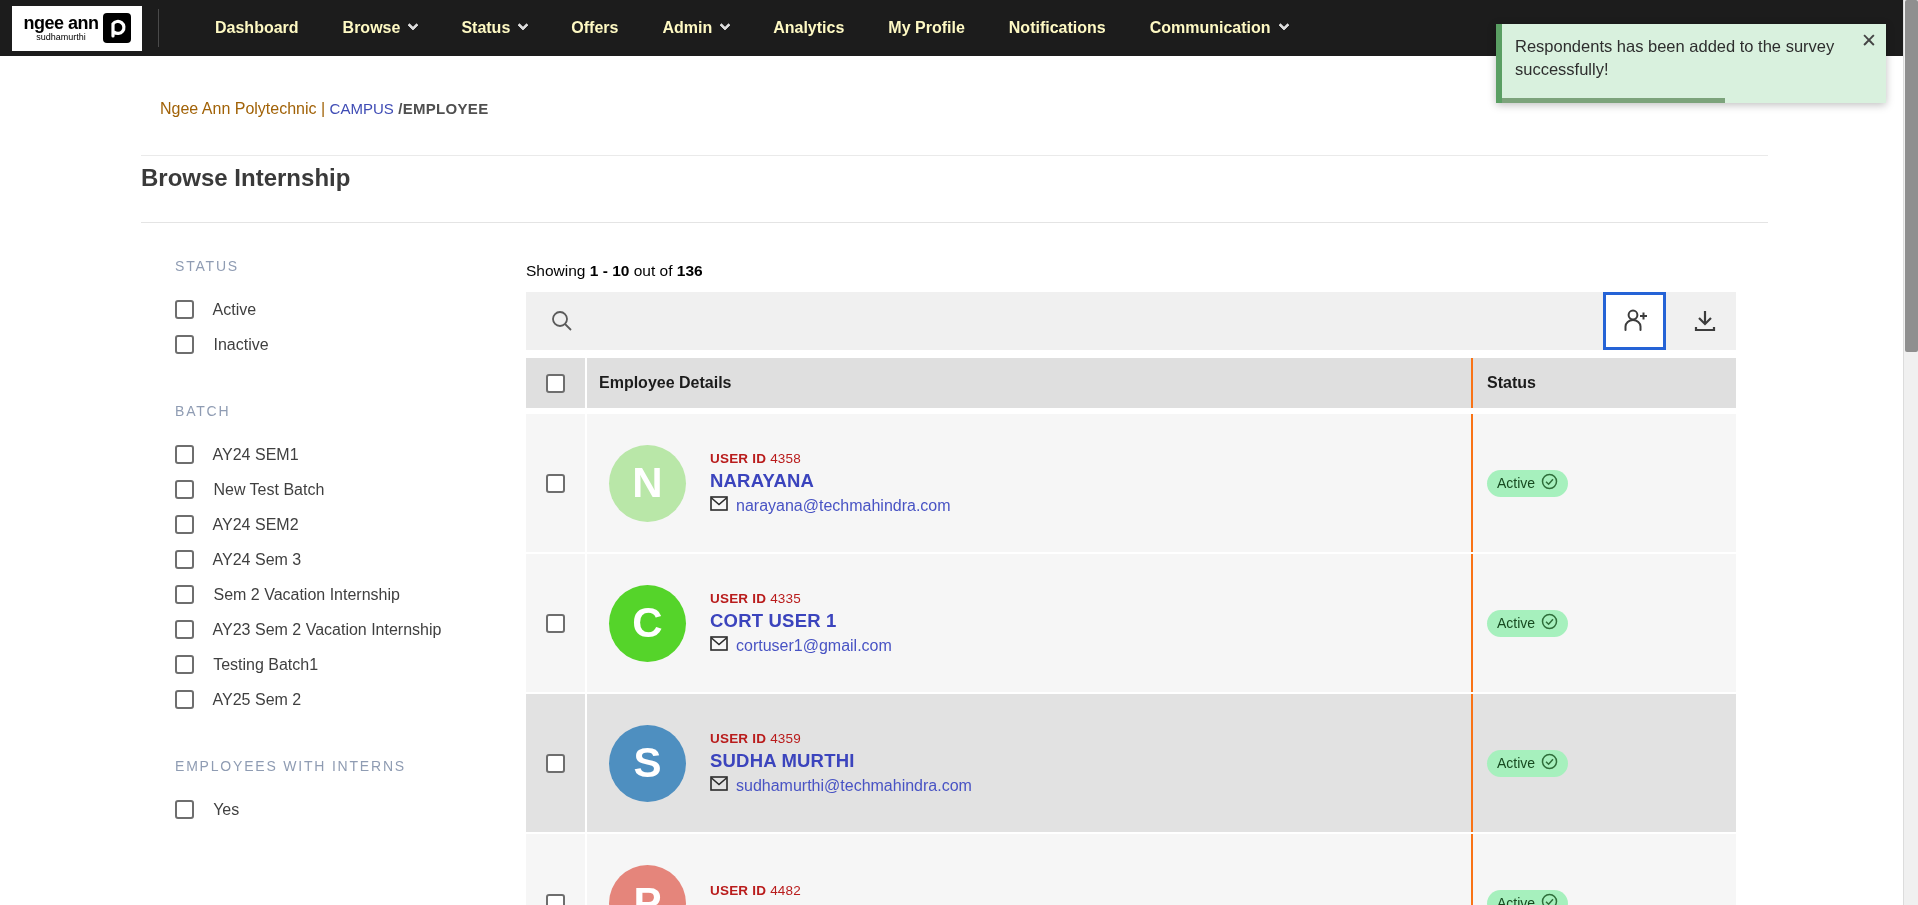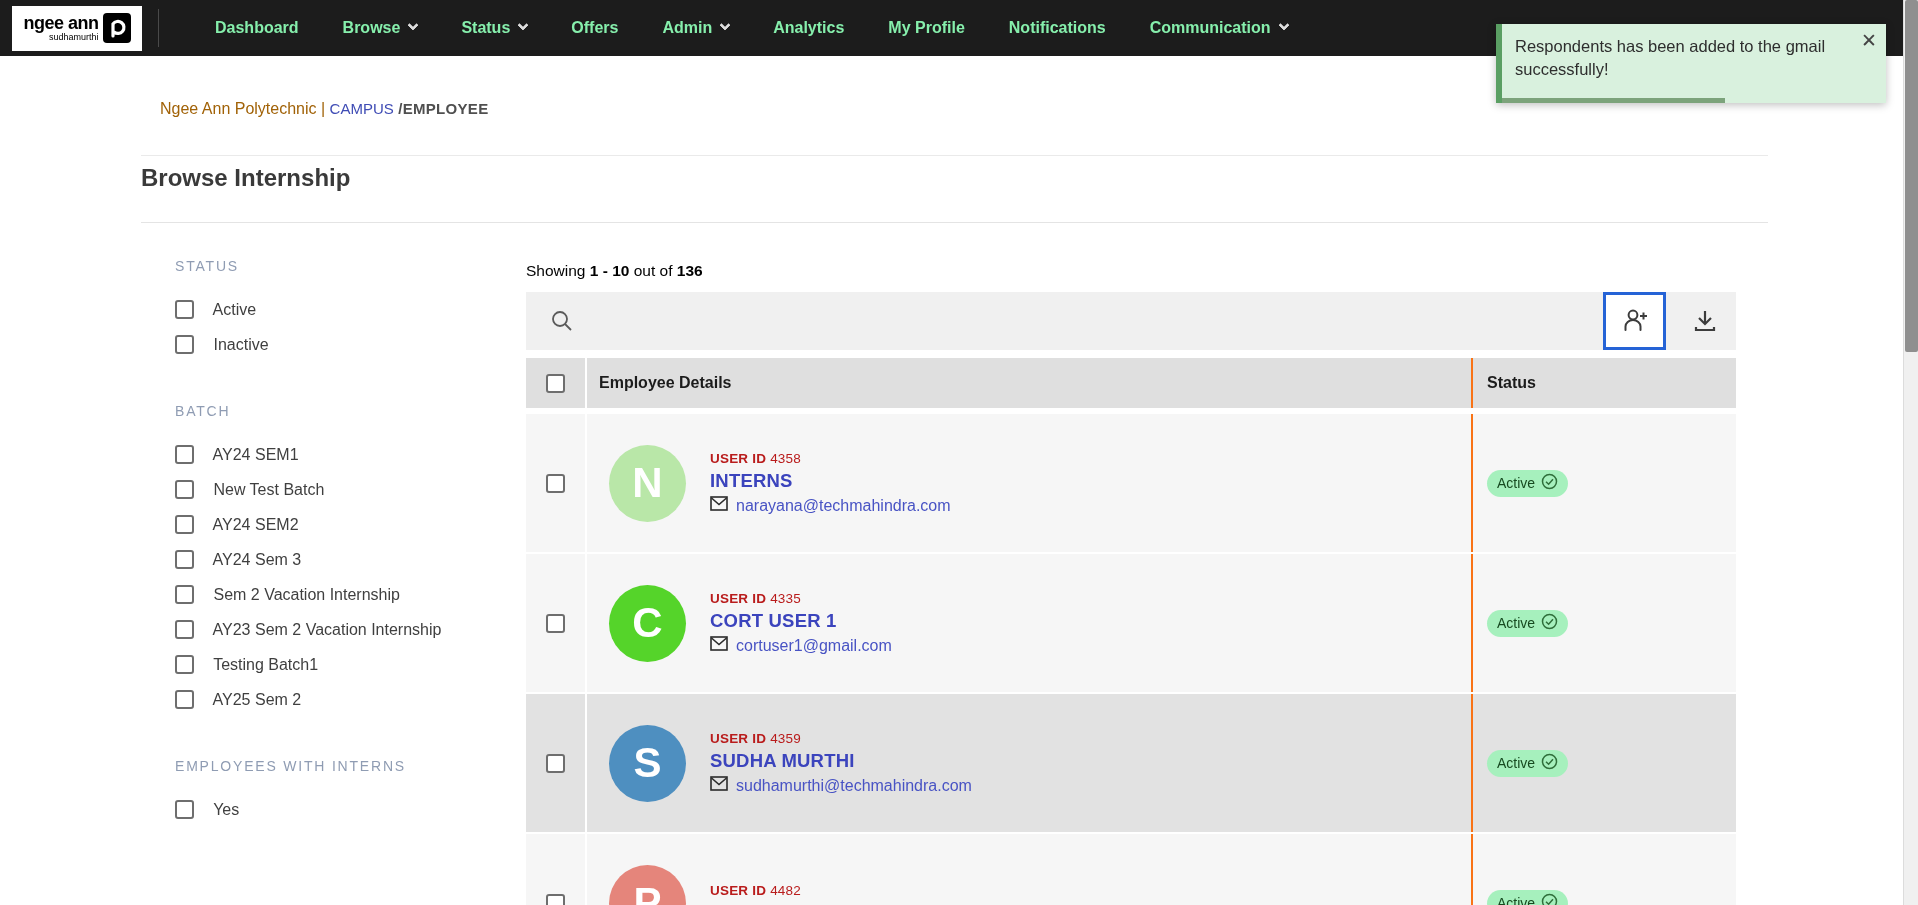--- a/index.html
+++ b/index.html
@@ -5,28 +5,28 @@
   * { margin:0; padding:0; box-sizing:border-box; }
   html,body { width:1918px; height:905px; overflow:hidden; background:#ffffff;
               font-family:"Liberation Sans", sans-serif; }
   .page { position:absolute; inset:0; background:#fff; }
 
   
   .navbar { position:absolute; top:0; left:0; right:0; height:56px; background:#1c1c1c;
             display:flex; align-items:center; z-index:5; }
   .logo-box { margin-left:12px; width:130px; height:45px; background:#fff; display:flex;
               align-items:center; justify-content:center; gap:4px; padding:0 6px; }
-  .logo-text { display:flex; flex-direction:column; align-items:flex-end; line-height:1; }
+  .logo-text { display:flex; flex-direction:column; align-items:center; line-height:1; }
   .logo-line1 { font-size:18px; font-weight:bold; color:#000; letter-spacing:-0.5px; }
   .logo-line2 { font-size:9px; color:#000; margin-top:1px; }
   .logo-mark { width:28px; height:30px; background:#000; border-radius:4px; display:flex;
                align-items:center; justify-content:center; }
   .nav-divider { width:1px; height:38px; background:#4a4a4a; margin-left:16px; }
   .nav-items { display:flex; align-items:center; margin-left:56px; gap:44px; height:100%; }
-  .nav-item { display:flex; align-items:center; gap:9px; color:#86efac; font-size:16px;
+  .nav-item { display:flex; align-items:center; gap:9px; color:#fef9c3; font-size:16px;
               font-weight:bold; cursor:pointer; white-space:nowrap; }
   .caret { width:8px; height:8px; border:solid #dcdcdc; border-width:0 3px 3px 0;
            transform:rotate(45deg) translate(-2px,-2px); border-radius:1px; display:inline-block; }
 
   
   .toast { position:absolute; top:24px; left:1496px; width:390px; min-height:79px;
            background:#d9f1de; border-left:6px solid #5a9f63; box-shadow:0 2px 8px rgba(0,0,0,.25);
            padding:11px 40px 16px 13px; font-size:16.5px; color:#2e2e2e; line-height:1.42;
            z-index:10; }
   .toast-close { position:absolute; top:7px; right:9px; font-size:19px; color:#444; cursor:pointer;
@@ -154,21 +154,21 @@
         </div>
 
         <div class="nav-item">
           <span>Communication</span>
           <span class="caret"></span>
         </div>
       </div>
   </nav>
 
   <div class="toast">
-    <span>Respondents has been added to the gmail successfully!</span>
+    <span>Respondents has been added to the survey successfully!</span>
     <span class="toast-close">✕</span>
     <span class="toast-progress"></span>
   </div>
 
   <div class="breadcrumb">
     <span class="bc-link">Ngee Ann Polytechnic</span>
     <span class="bc-link">|</span>
     <span class="bc-section">CAMPUS</span>
     <span class="bc-current">/EMPLOYEE</span>
   </div>
@@ -302,21 +302,21 @@
           <div class="col-check">
             <input type="checkbox" class="cbx" style="margin-right: 0px;">
           </div>
           <div class="col-details">
             <span class="avatar" style="background: rgb(185, 231, 168);">N</span>
             <span class="emp-text">
               <span class="uid">
                 <span class="uid-label">USER ID</span>
                 <span>4358</span>
               </span>
-              <span class="emp-name">INTERNS</span>
+              <span class="emp-name">NARAYANA</span>
               <span class="emp-email">
                 <span>
                   <svg width="18" height="15" viewBox="0 0 18 15">
                     <rect x="1" y="1" width="16" height="13" stroke="#2b2b2b" stroke-width="1.6" fill="none"></rect>
                     <path d="M1.5 2 L9 8.5 L16.5 2" stroke="#2b2b2b" stroke-width="1.6" fill="none"></path>
                   </svg>
                 </span>
                 <span>narayana@techmahindra.com</span>
               </span>
             </span>

